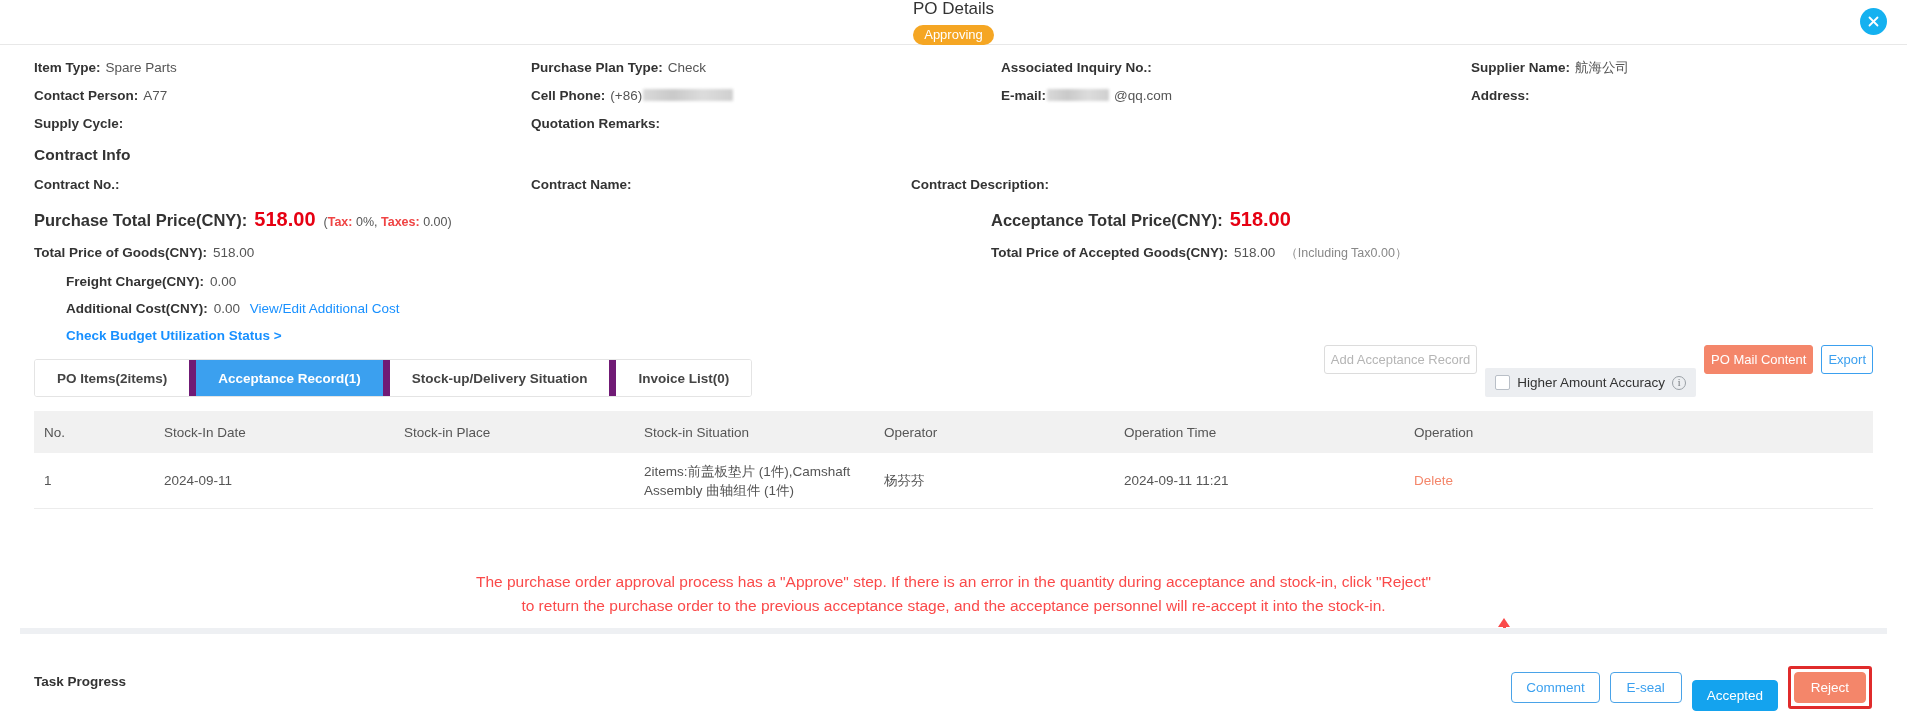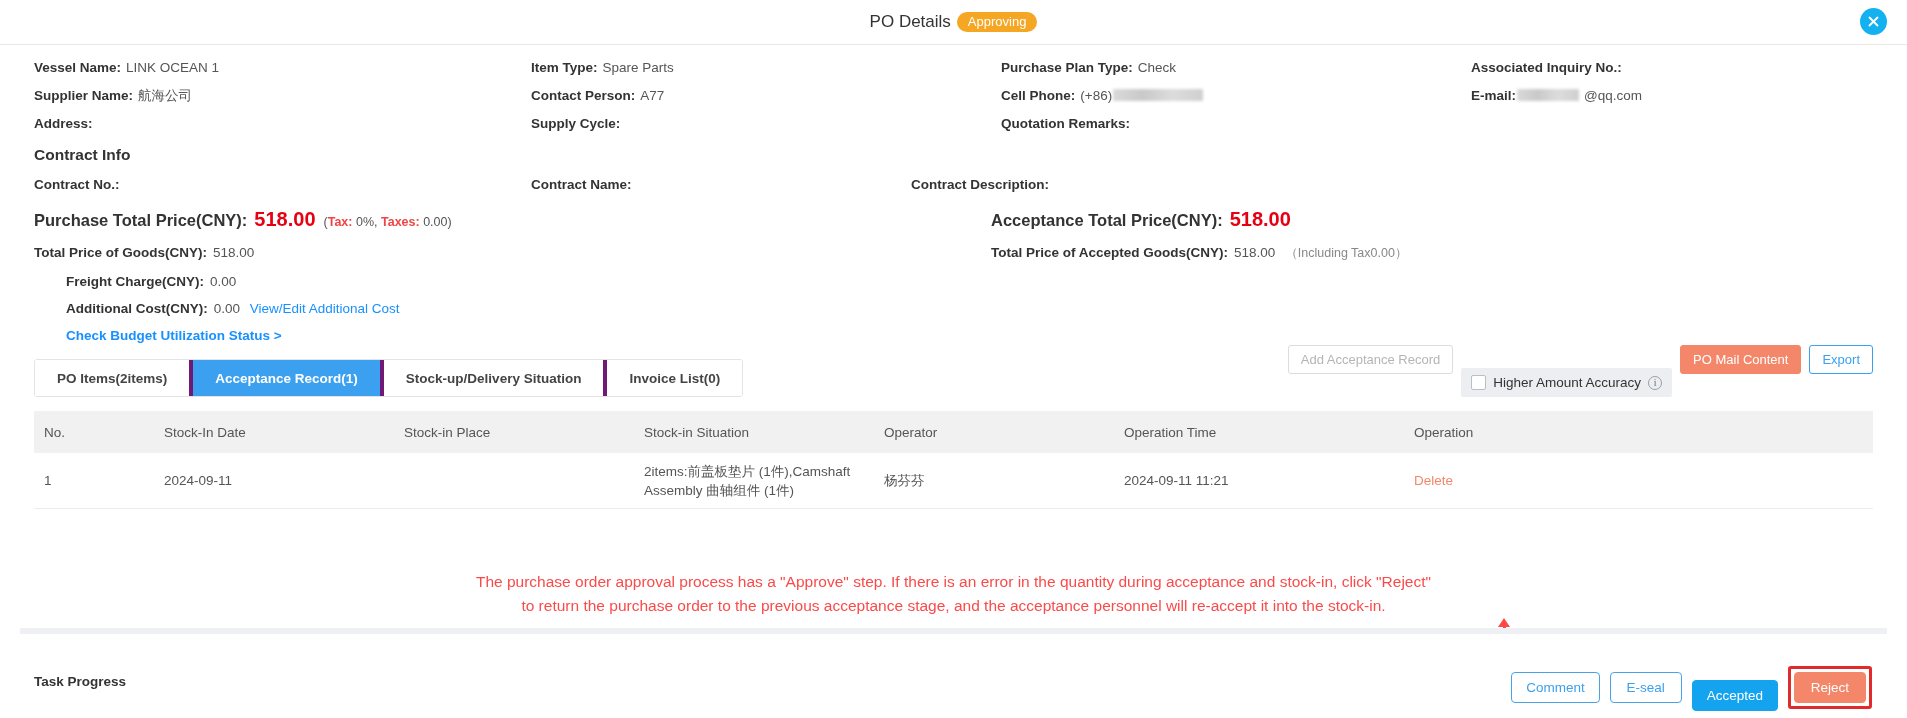--- a/index.html
+++ b/index.html
@@ -14,21 +14,21 @@
 
   
   .modal-header {
     position: relative;
     height: 45px;
     border-bottom: 1px solid #e8e8e8;
     display: flex; align-items: center; justify-content: center;
   }
   .modal-title {
     font-size: 17px; color: #333; font-weight: 400;
-    display: flex; align-items: center; gap: 6px;
+    display: flex; align-items: center; gap: 6px; flex-direction: column;
   }
   .status-badge {
     background: #f5a623; color: #fff;
     font-size: 13px; font-weight: 500;
     border-radius: 11px; padding: 3px 11px 4px;
     line-height: 1;
   }
   .close-btn {
     position: absolute; right: 20px; top: 8px;
     width: 27px; height: 27px; border-radius: 50%;
@@ -106,34 +106,34 @@
     display: flex;
     border: 1px solid #e4e4e4;
     border-radius: 3px;
     overflow: hidden;
     background: #fff;
   }
   .tab {
     padding: 0 22px; height: 36px;
     display: flex; align-items: center;
     font-size: 13.5px; font-weight: bold; color: #444;
-    border-right: 4px solid #701a75;
+    border-right: 7px solid #701a75;
     cursor: pointer; white-space: nowrap;
     background: #fff;
   }
   .tab:last-child { border-right: none; }
   .tab.active { background: #3ba0ef; color: #fff; }
 
   .tab-actions {
     position: absolute; right: 0; bottom: 0;
     display: flex; align-items: center; gap: 8px;
   }
   .btn {
     height: 29px; display: flex; align-items: center; justify-content: center;
-    font-size: 13px; border-radius: 3px; cursor: pointer; padding: 0 12px;
+    font-size: 13px; border-radius: 3px; cursor: pointer; padding: 0 6px;
     white-space: nowrap;
   }
   .btn-disabled { border: 1px solid #dcdcdc; color: #b5b5b5; background: #fff; }
   .chk-wrap {
     display: flex; align-items: center; gap: 7px;
     background: #eceef1; height: 29px; padding: 0 10px; border-radius: 2px;
     font-size: 13.5px; color: #333; cursor: pointer; margin-top: 46px;
   }
   .chk-box {
     width: 15px; height: 15px; border: 1px solid #b9bfc7; background: #fff; border-radius: 2px;
@@ -237,23 +237,20 @@
         <line x1="2.5" y1="2.5" x2="10.5" y2="10.5" stroke="#fff" stroke-width="1.8" stroke-linecap="round"></line>
         <line x1="10.5" y1="2.5" x2="2.5" y2="10.5" stroke="#fff" stroke-width="1.8" stroke-linecap="round"></line>
       </svg>
     </div>
   </div>
 
   <div class="modal-body">
 
 
     <div class="info-grid">
-      <div class="field">
-        <span class="k">Vessel Name:</span><span class="v">LINK OCEAN 1</span>
-      </div>
       <div class="field">
         <span class="k">Item Type:</span><span class="v">Spare Parts</span>
       </div>
       <div class="field">
         <span class="k">Purchase Plan Type:</span><span class="v">Check</span>
       </div>
       <div class="field">
         <span class="k">Associated Inquiry No.:</span><span class="v"></span>
       </div>
 

